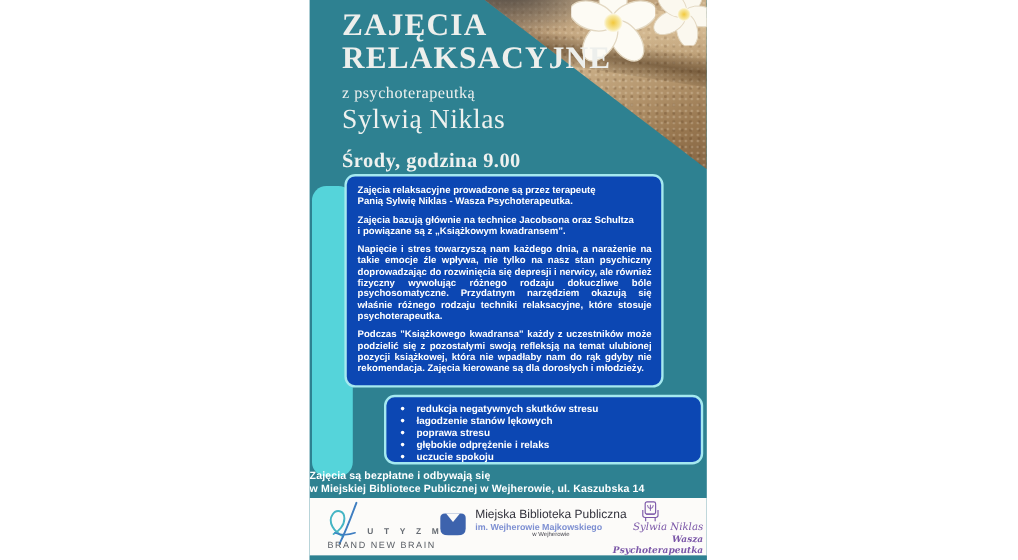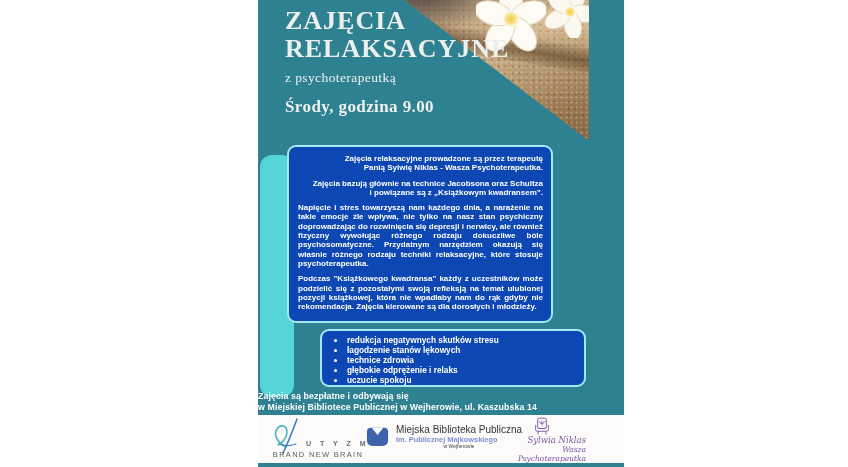--- a/index.html
+++ b/index.html
@@ -1,18 +1,18 @@
 <!DOCTYPE html>
 <html><head>
 <meta charset="utf-8">
 <style>
   html,body{margin:0;padding:0;}
   body{width:848px;height:467px;background:#ffffff;font-family:"Liberation Sans",sans-serif;position:relative;overflow:hidden;}
 
-  .poster{position:absolute;left:258px;top:0;width:366px;height:467px;background:#2e8191;overflow:hidden;}
+  .poster{position:absolute;left:258px;top:0;width:331px;height:467px;background:#2e8191;overflow:hidden;}
 
   
   .photo{position:absolute;left:146px;top:0;width:185px;height:141px;z-index:1;
     clip-path:polygon(0 0,100% 0,100% 100%);
     background-image:
       radial-gradient(rgba(255,245,225,0.22) 1px, transparent 1.4px),
       radial-gradient(rgba(90,60,30,0.28) 1px, transparent 1.4px),
       linear-gradient(155deg,#7a6c60 0%,#9b8066 10%,#bb9d79 22%,#cbb089 40%,#b3946c 62%,#97764f 82%,#866644 100%);
     background-size:5px 5px,7px 7px,100% 100%;}
   .person-shadow{position:absolute;left:-8px;top:-8px;width:120px;height:38px;
@@ -32,21 +32,21 @@
   .therapist-name{font-size:23px;margin-top:1px;letter-spacing:0.5px;}
   .schedule{font-size:17px;margin-top:11px;letter-spacing:0.4px;font-weight:700;}
 
   
   .accent-bar{position:absolute;left:2px;top:155px;width:34px;height:242px;background:#55d4da;border-radius:12px;z-index:1;}
 
   
   .blue-box{position:absolute;left:29px;width:266px;box-sizing:border-box;background:#0c47b3;
     border:2px solid #a5e9ef;border-radius:9px;z-index:2;color:#ffffff;font-weight:bold;overflow:hidden;}
   .box-intro{top:145px;height:178px;padding:7px 8px 6px 9px;font-size:8px;line-height:9.3px;}
-  .box-intro p{margin:0 0 6px 0;white-space:pre-line;text-align:right;}
+  .box-intro p{margin:0 0 6px 0;white-space:pre-line;}
   .box-intro p.just{text-align:justify;white-space:normal;}
   .box-intro p:last-child{margin-bottom:0;}
   .box-benefits{top:329px;height:58px;padding:5px 6px 0 12px;margin-left:33px;}
   .box-benefits ul{margin:0;padding-left:12px;font-size:8.3px;line-height:9.9px;}
   .box-benefits li{padding-left:1px;}
 
   
   .footer-note{position:absolute;left:0;top:391px;width:100%;text-align:left;color:#ffffff;
     font-size:8.8px;line-height:11px;font-weight:bold;white-space:pre-line;z-index:2;letter-spacing:0.1px;}
 
@@ -61,21 +61,21 @@
 
   .logo-library{position:absolute;left:106px;top:9px;display:flex;gap:5px;align-items:center;}
   .logo-library .lib-text{display:flex;flex-direction:column;line-height:1.15;}
   .lib-l1{font-size:10px;font-weight:normal;color:#33333d;}
   .lib-l2{font-size:7.4px;font-weight:bold;color:#7d8fd2;}
   .lib-l3{font-size:5px;color:#44444c;text-align:center;}
 
   .logo-sylwia{position:absolute;left:240px;top:0px;width:88px;text-align:right;color:#7b57a8;}
   .logo-sylwia .chair{display:block;margin:2px auto 0 auto;}
   .syl-l1{font-family:"DejaVu Serif",serif;font-style:italic;font-size:8.5px;line-height:9px;}
-  .syl-l2{font-family:"DejaVu Serif",serif;font-style:italic;font-size:7.5px;line-height:9px;}
+  .syl-l2{font-family:"DejaVu Serif",serif;font-style:italic;font-size:7.5px;line-height:9px;font-weight:bold;}
 </style>
 </head>
 <body>
 
 <div class="poster">
 
   <div class="photo">
     <div class="roll-highlight"></div>
     <div class="roll-shadow"></div>
     <div class="person-shadow"></div>
@@ -105,39 +105,40 @@
         <ellipse cx="0" cy="-10.5" rx="6.6" ry="11" fill="#fbf8ef" stroke="#e3d8c2" stroke-width="0.6" transform="rotate(288)"></ellipse>
         <circle r="4.4" fill="url(#fc1)"></circle>
       </g>
     </svg>
   </div>
 
   <div class="title-block">
     <div class="main-title">ZAJĘCIA
 RELAKSACYJNE</div>
     <div class="sub-title">z psychoterapeutką</div>
+    <div class="therapist-name">Sylwią Niklas</div>
     <div class="schedule">Środy, godzina 9.00</div>
   </div>
 
   <div class="accent-bar"></div>
 
   <div class="blue-box box-intro">
     <p>Zajęcia relaksacyjne prowadzone są przez terapeutę
 Panią Sylwię Niklas - Wasza Psychoterapeutka.</p>
     <p>Zajęcia bazują głównie na technice Jacobsona oraz Schultza
 i powiązane są z „Książkowym kwadransem”.</p>
     <p class="just">Napięcie i stres towarzyszą nam każdego dnia, a narażenie na takie emocje źle wpływa, nie tylko na nasz stan psychiczny doprowadzając do rozwinięcia się depresji i nerwicy, ale również fizyczny wywołując różnego rodzaju dokuczliwe bóle psychosomatyczne. Przydatnym narzędziem okazują się właśnie różnego rodzaju techniki relaksacyjne, które stosuje psychoterapeutka.</p>
     <p class="just">Podczas "Książkowego kwadransa" każdy z uczestników może podzielić się z pozostałymi swoją refleksją na temat ulubionej pozycji książkowej, która nie wpadłaby nam do rąk gdyby nie rekomendacja. Zajęcia kierowane są dla dorosłych i młodzieży.</p>
   </div>
 
   <div class="blue-box box-benefits">
     <ul>
       <li>redukcja negatywnych skutków stresu</li>
       <li>łagodzenie stanów lękowych</li>
-      <li>technice zdrowia</li>
+      <li>poprawa stresu</li>
       <li>głębokie odprężenie i relaks</li>
       <li>uczucie spokoju</li>
     </ul>
   </div>
 
   <div class="footer-note">Zajęcia są bezpłatne i odbywają się
 w Miejskiej Bibliotece Publicznej w Wejherowie, ul. Kaszubska 14</div>
 
   <div class="logo-strip">
 
@@ -151,21 +152,21 @@
       <span class="bnb">BRAND NEW BRAIN</span>
     </div>
 
     <div class="logo-library">
       <svg width="27" height="25" viewBox="0 0 28 26">
         <path d="M3 8 Q3 4 7 4 L21 4 Q25 4 25 8 L25 17 Q25 23 18 23 L10 23 Q3 23 3 17 Z" fill="#3d63ad"></path>
         <path d="M8 4 L14 11.5 L20 4 Z" fill="#fcfbf9"></path>
       </svg>
       <div class="lib-text">
         <span class="lib-l1">Miejska Biblioteka Publiczna</span>
-        <span class="lib-l2">im. Publicznej Majkowskiego</span>
+        <span class="lib-l2">im. Wejherowie Majkowskiego</span>
         <span class="lib-l3">w Wejherowie</span>
       </div>
     </div>
 
     <div class="logo-sylwia">
       <svg class="chair" width="16" height="19" viewBox="0 0 20 24">
         <rect x="4.5" y="1.5" width="11" height="13" rx="2" fill="none" stroke="#7b57a8" stroke-width="1.2"></rect>
         <path d="M10 4.5 L10 11 M7 5 Q7 8.5 10 8.5 Q13 8.5 13 5" fill="none" stroke="#7b57a8" stroke-width="1"></path>
         <path d="M2 10 L2 16 Q2 18 4.5 18 L15.5 18 Q18 18 18 16 L18 10" fill="none" stroke="#7b57a8" stroke-width="1.2"></path>
         <path d="M5.5 14.5 L14.5 14.5" stroke="#7b57a8" stroke-width="1"></path>

